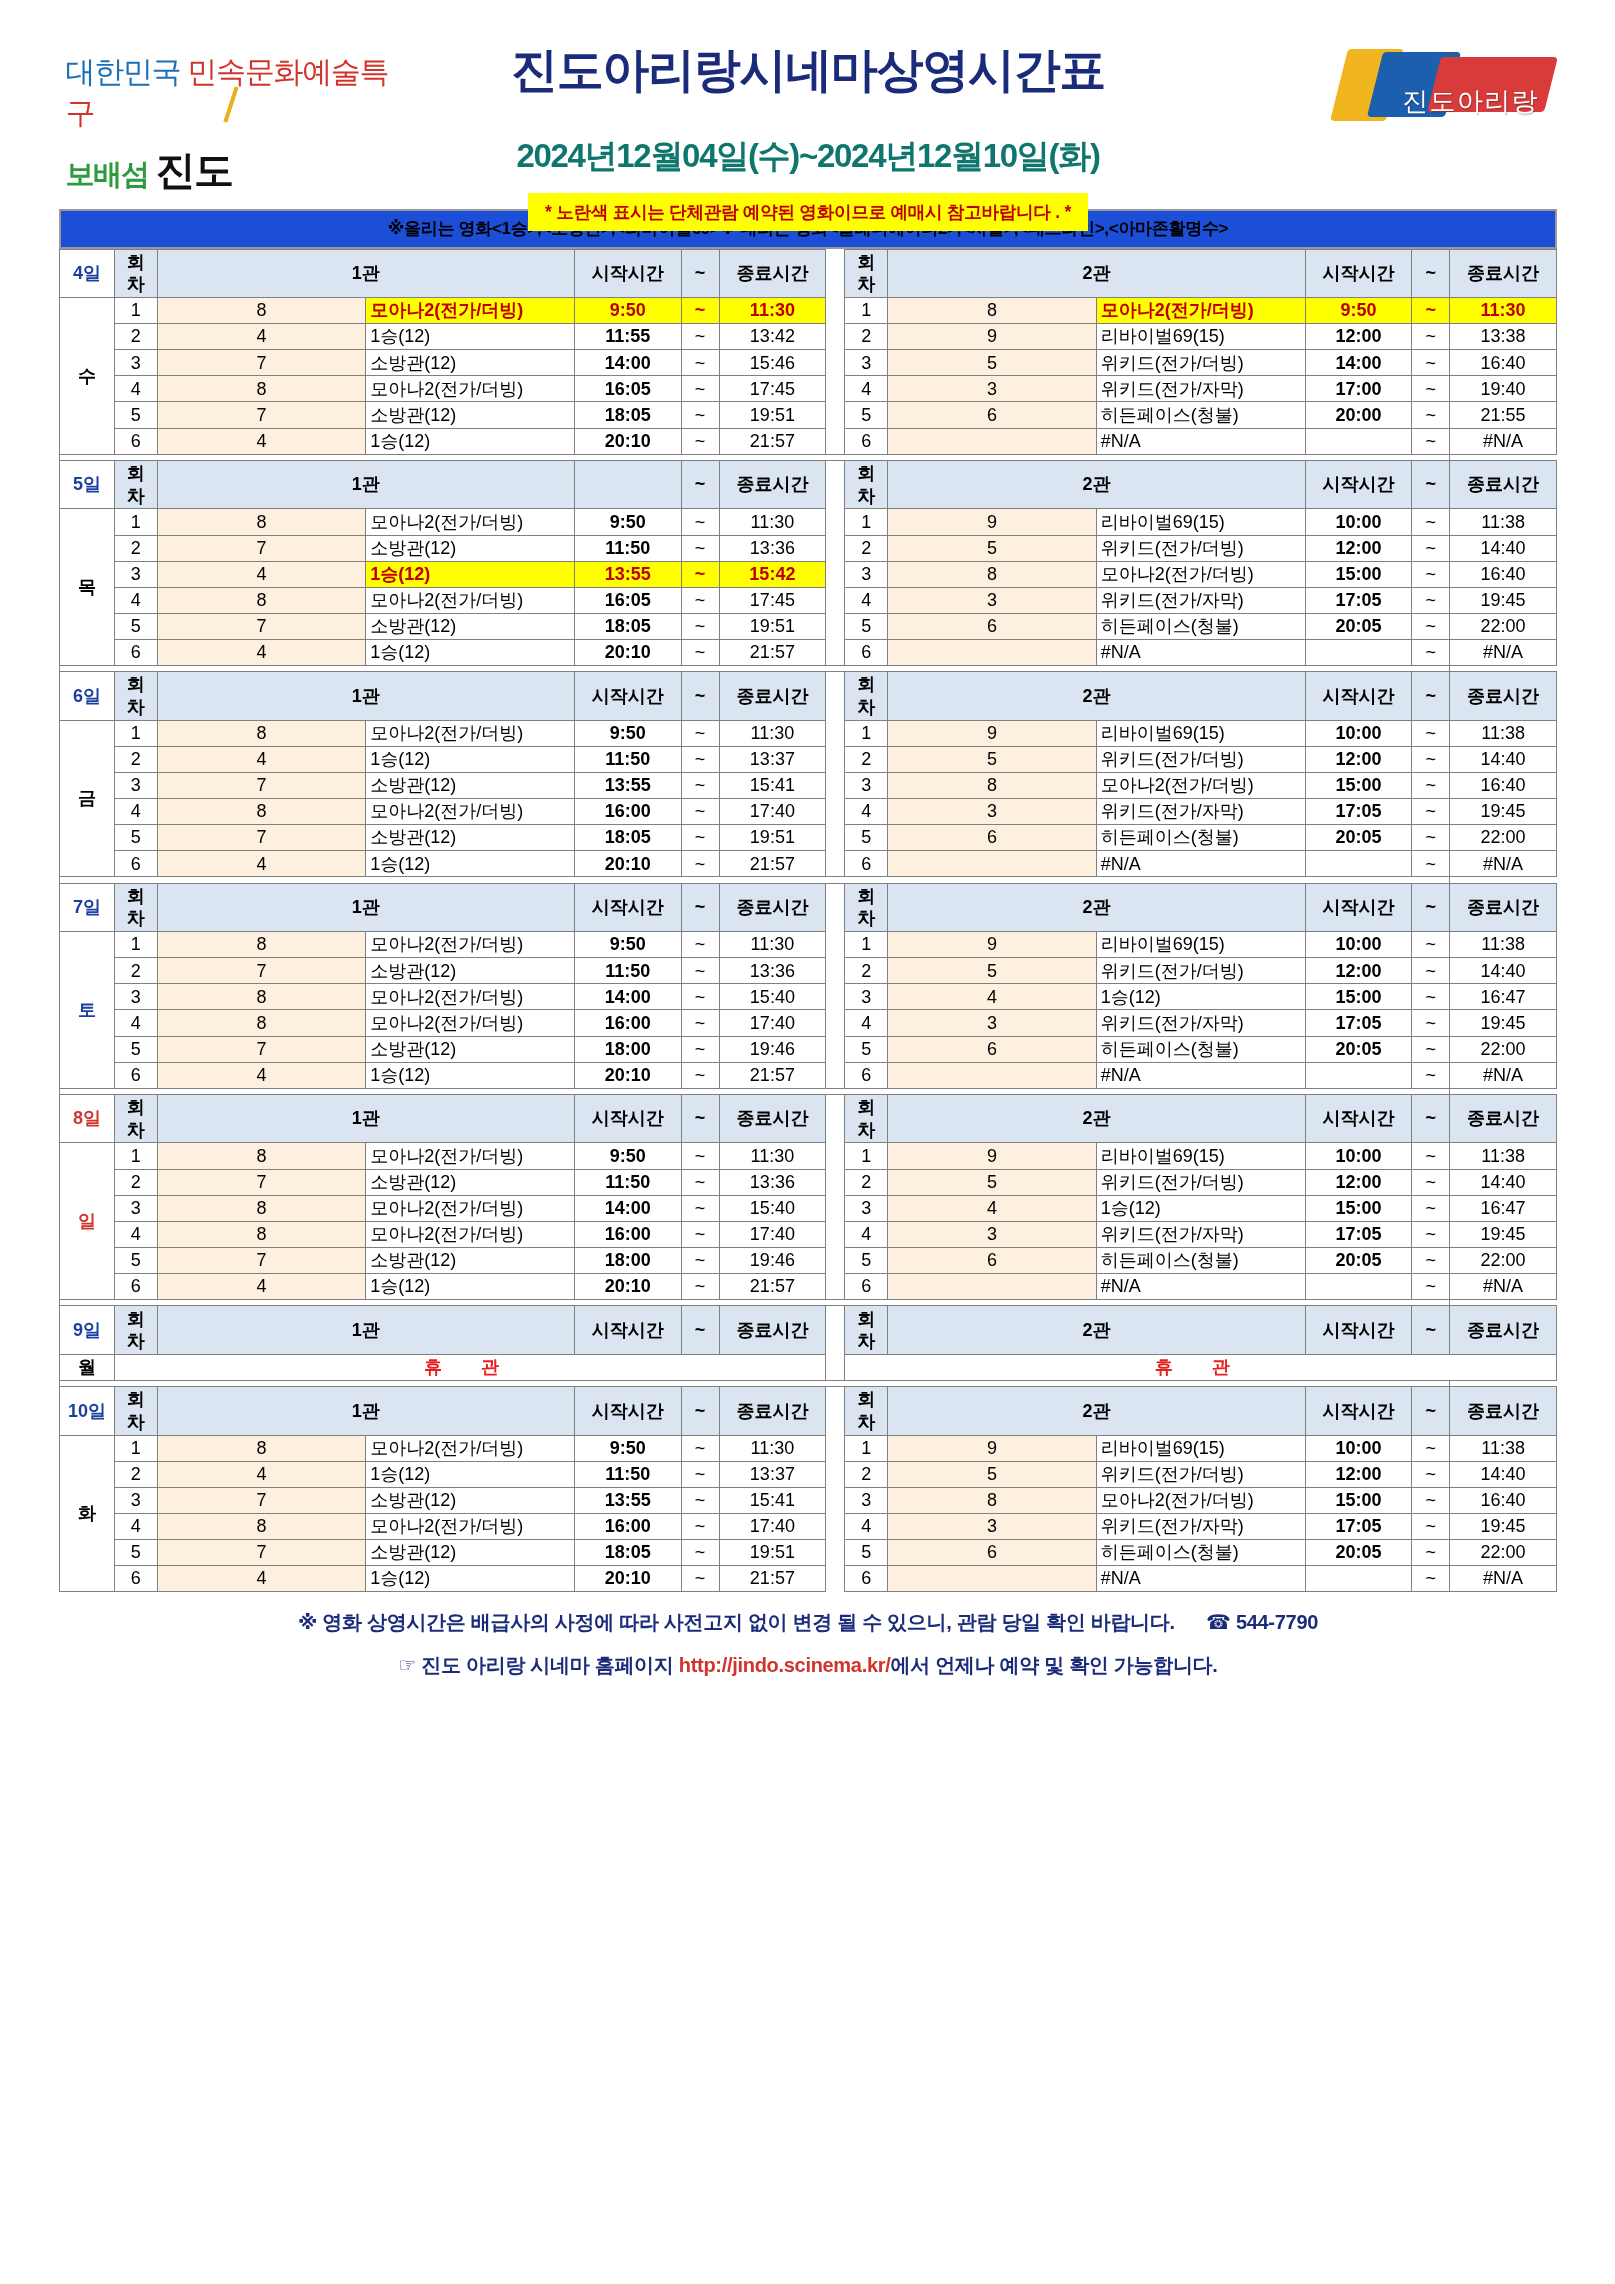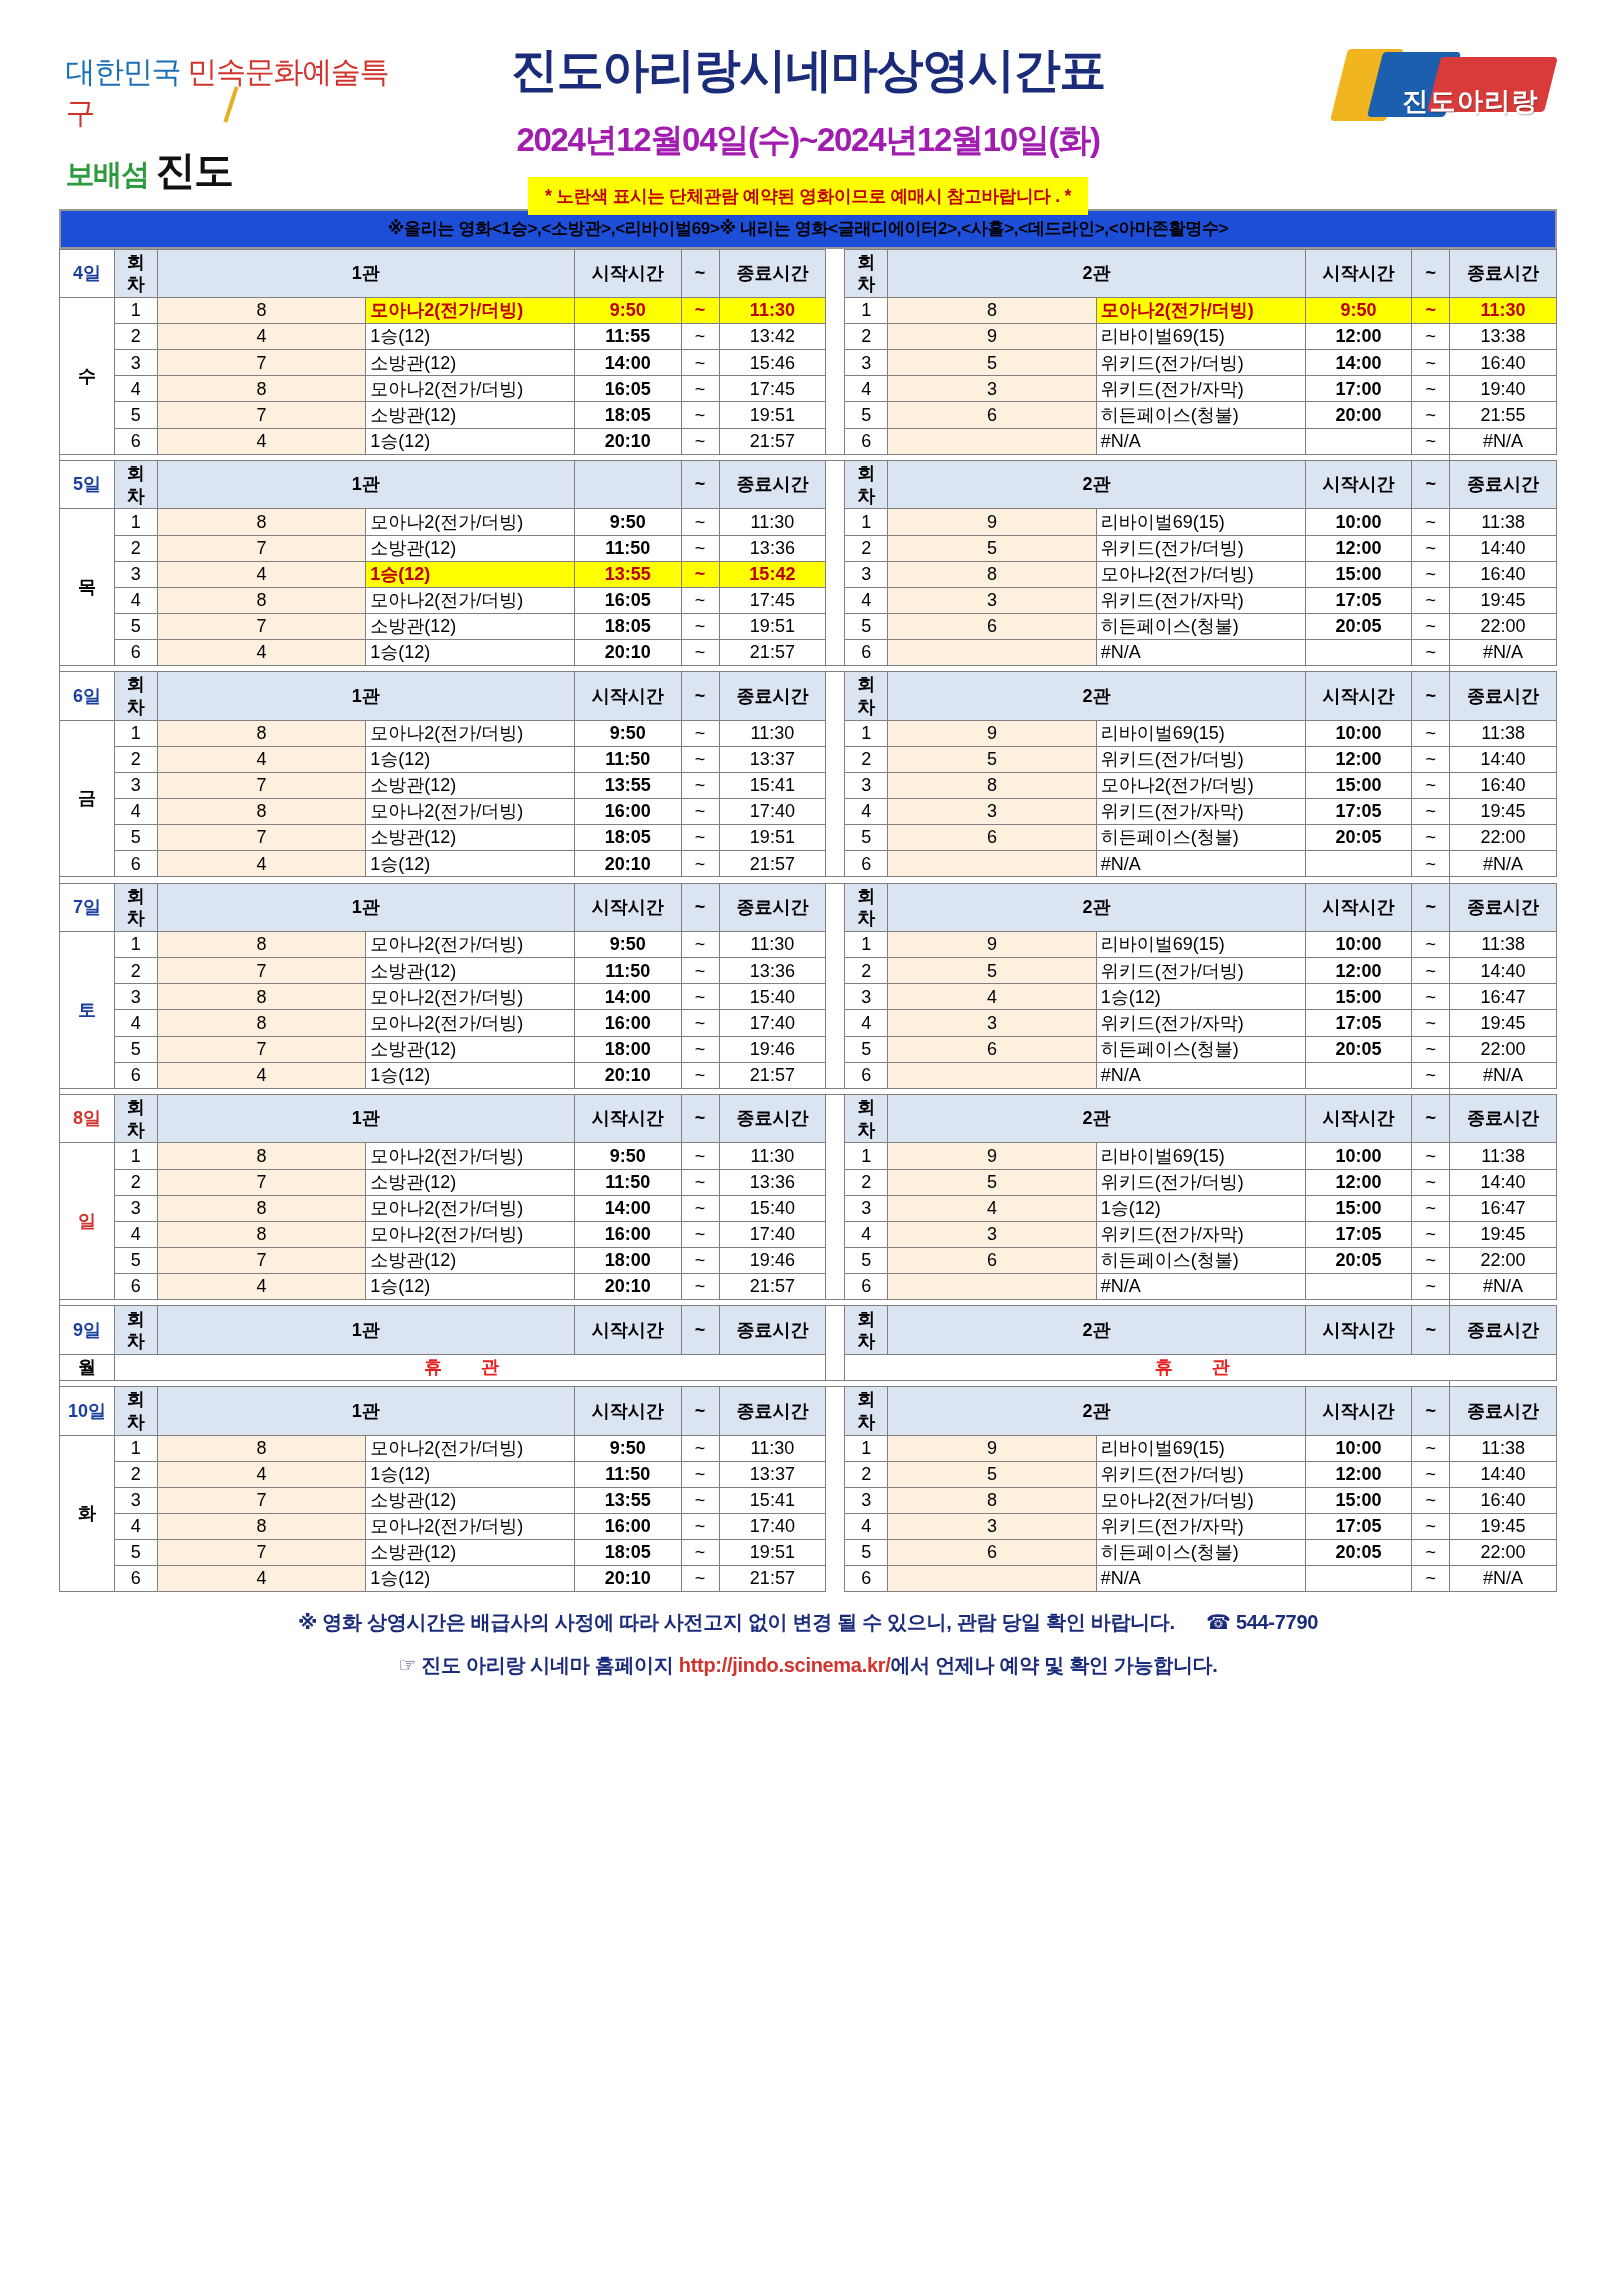--- a/index.html
+++ b/index.html
@@ -17,28 +17,28 @@
   .logo-left .l1{font-size:30px;font-weight:normal;letter-spacing:-1.3px;}
   .logo-left .l1 .a{color:#1b6fb5;}
   .logo-left .l1 .b{color:#d0342c;}
   .logo-left .l2{margin-top:9px;font-size:29px;font-weight:bold;letter-spacing:-1.3px;}
   .logo-left .l2 .g{color:#2e9a3e;}
   .logo-left .l2 .k{color:#111;font-size:40px;}
   .logo-left .slash{position:absolute;left:163px;top:34px;width:3.9px;height:37px;background:#e8b020;transform:rotate(18deg);}
 
   .title-wrap{position:absolute;left:0;right:0;top:0;text-align:center;}
   .main-title{font-size:47px;font-weight:bold;color:#1a2b7a;letter-spacing:-1.3px;}
-  .sub-title{margin-top:16px;font-size:33px;font-weight:bold;color:#a21caf;letter-spacing:-1.3px;}
+  .sub-title{margin-top:32px;font-size:33px;font-weight:bold;color:#0f766e;letter-spacing:-1.3px;}
   .notice{margin:14.3px auto 0 auto;display:inline-block;background:#ffff00;padding:7px 17px;font-size:17.6px;font-weight:bold;color:#c00000;letter-spacing:-0.3px;}
 
   .logo-right{position:absolute;right:6.5px;top:6.5px;width:228px;height:104px;}
   .lr-red{position:absolute;right:0;top:11.7px;width:117px;height:55px;background:#d93b3b;transform:skewX(-14deg);border-radius:3.9px;}
   .lr-blue{position:absolute;right:98px;top:6.5px;width:78px;height:65px;background:#1b5fae;transform:skewX(-14deg);border-radius:3.9px;}
   .lr-yellow{position:absolute;right:156px;top:3.9px;width:56px;height:72px;background:#f0b51f;transform:skewX(-14deg);border-radius:3.9px;}
-  .lr-text{position:absolute;right:11.7px;top:38px;font-size:26px;font-weight:bold;color:#ffffff;letter-spacing:1.3px;text-shadow:0.7px 0.7px 1.3px rgba(0,0,0,.35);margin-left:14px;}
+  .lr-text{position:absolute;right:11.7px;top:38px;font-size:26px;font-weight:normal;color:#ffffff;letter-spacing:1.3px;text-shadow:0.7px 0.7px 1.3px rgba(0,0,0,.35);margin-left:14px;}
   .lr-white{position:absolute;right:9px;bottom:3.9px;width:196px;height:19.6px;background:#ffffff;transform:skewX(-14deg);}
 
   
   .banner{
     margin-top:6.5px;border:2px solid #999;background:#1d4ed8;
     text-align:center;font-size:17px;font-weight:bold;letter-spacing:-0.3px;padding:6.5px 0;
   }
 
   
   table.sched{width:100%;border-collapse:collapse;table-layout:fixed;margin-top:0;padding-left:24px;}

